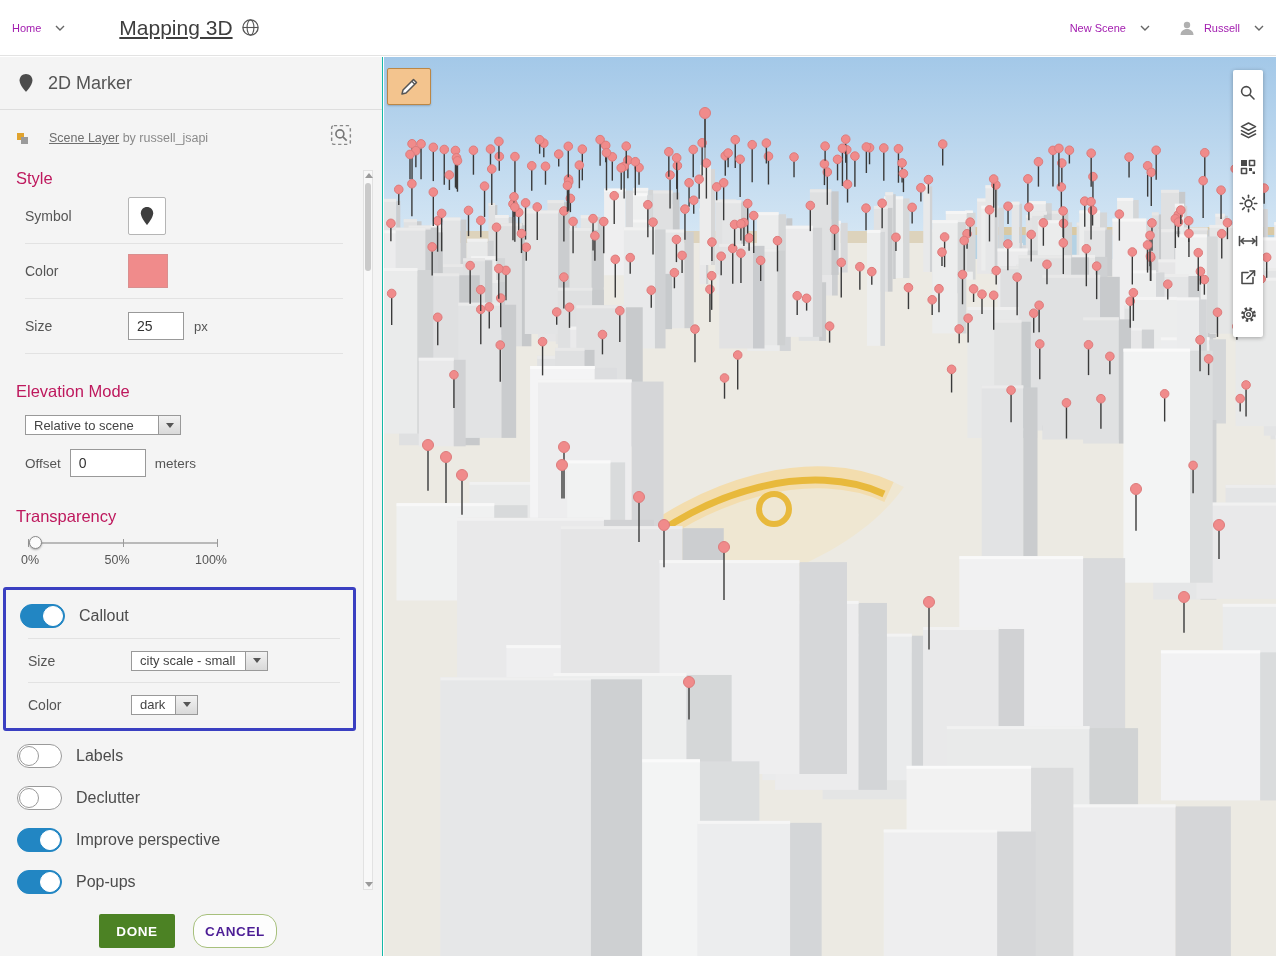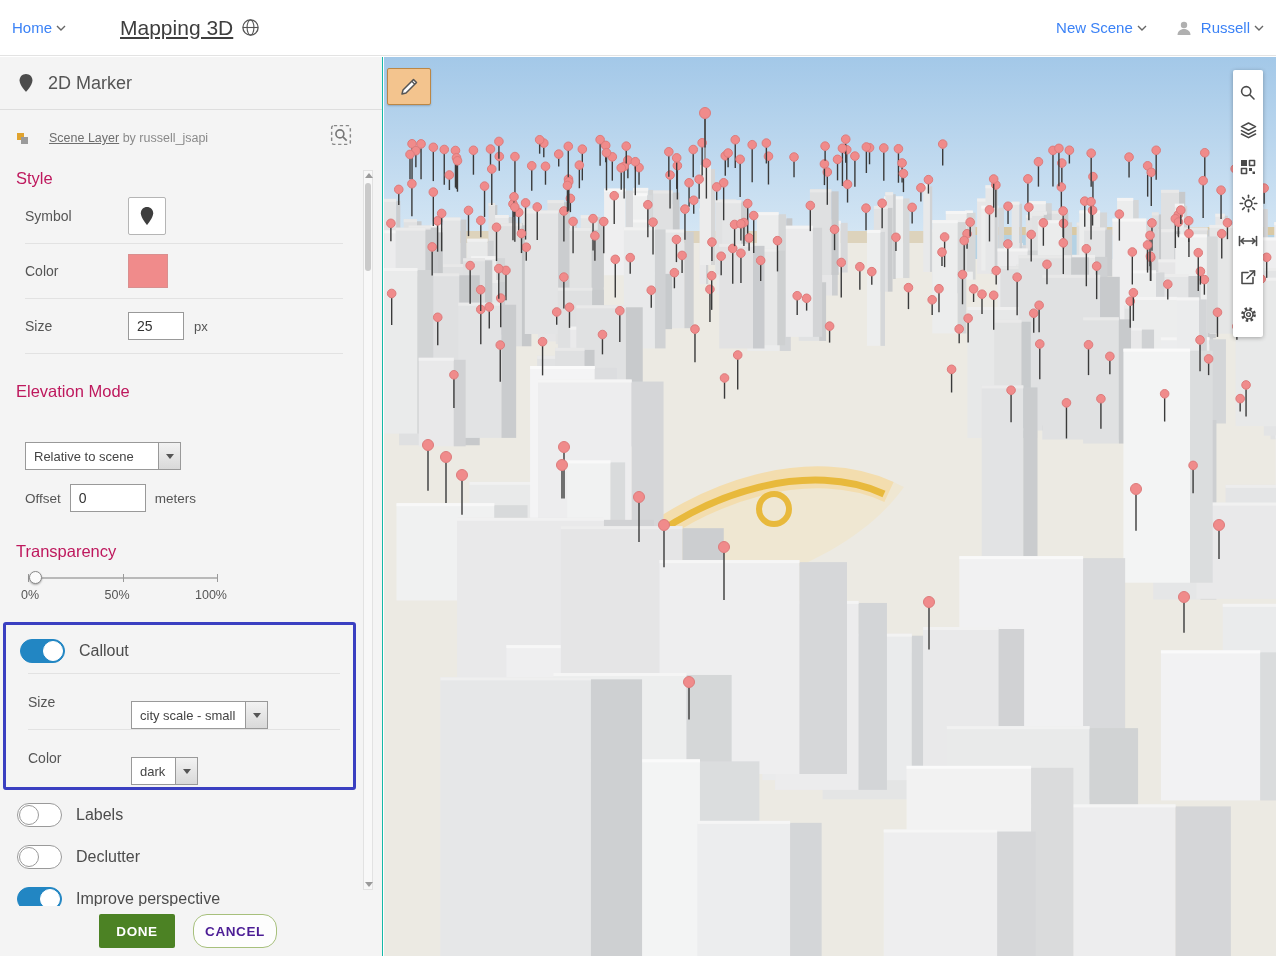--- a/index.html
+++ b/index.html
@@ -1,21 +1,21 @@
 <!DOCTYPE html>
 <html><head>
 <meta charset="utf-8">
 <style>
   * { box-sizing: border-box; margin: 0; padding: 0; }
   html,body { width:1276px; height:956px; overflow:hidden; font-family:"Liberation Sans",sans-serif; color:#4c4c4c; background:#fff; position:relative; }
 
   
   .app-header { position:absolute; top:0; left:0; right:0; height:56px; background:#fff; border-bottom:1px solid #e3e3e3; display:flex; align-items:center; justify-content:space-between; padding:0 12px; z-index:30; }
   .h-left, .h-right { display:flex; align-items:center; }
-  .menu-link { display:flex; align-items:center; gap:4px; font-size:15px; color:#3b82f6; cursor:pointer; }
+  .menu-link { display:flex; align-items:center; gap:14px; font-size:11px; color:#a21caf; cursor:pointer; }
   .page-title-wrap { display:flex; align-items:center; gap:8px; margin-left:54px; }
   .page-title { font-size:21px; color:#3e3e3e; text-decoration:underline; cursor:pointer; }
   .avatar-box { width:22px; height:22px; margin:0 6px 0 26px; display:flex; align-items:center; justify-content:center; }
   .chev { margin-top:2px; }
 
   
   .panel { position:absolute; top:57px; left:0; width:383px; bottom:0; background:#f4f4f4; border-right:1px solid #14b8a6; z-index:20; }
   .panel-header { height:53px; display:flex; align-items:center; gap:12px; padding-left:16px; border-bottom:1px solid #dedede; font-size:18px; color:#555; }
   .layer-info { padding:14px 16px 10px 16px; position:relative; }
   .layer-name { font-size:16px; color:#555; }
@@ -25,21 +25,21 @@
 
   .section-h { font-size:16.5px; color:#be185d; font-weight:400; margin:14px 0 0 16px; }
   .row { display:flex; align-items:center; min-height:55px; margin:0 39px 0 25px; }
   .row.sep { border-top:1px solid #e2e2e2; }
   .lab { width:103px; font-size:14px; color:#555; }
   .symbol-btn { width:38px; height:38px; background:#fff; border:1px solid #b5b5b5; border-radius:2px; display:flex; align-items:center; justify-content:center; cursor:pointer; }
   .color-swatch { width:40px; height:34px; border:1px solid #d98f8f; cursor:pointer; }
   input.txt { height:28px; border:1px solid #999; background:#fff; font-family:"Liberation Sans",sans-serif; font-size:14px; color:#333; padding:0 8px; }
   .unit { margin-left:10px; font-size:13px; color:#555; }
 
-  .dropdown { display:inline-flex; height:28px; background:#fff; border:1px solid #999; align-items:center; cursor:pointer;margin-top:27px; }
+  .dropdown { display:inline-flex; height:20px; background:#fff; border:1px solid #999; align-items:center; cursor:pointer; }
   .dd-text { padding:0 10px 0 8px; font-size:13px; color:#444; white-space:nowrap; }
   .dd-btn { width:22px; align-self:stretch; border-left:1px solid #999; background:linear-gradient(#f2f2f2,#d9d9d9); display:flex; align-items:center; justify-content:center; }
   .tri { width:0; height:0; border-left:4px solid transparent; border-right:4px solid transparent; border-top:5px solid #555; }
 
   .offset-row { display:flex; align-items:center; gap:9px; margin:14px 0 0 25px; font-size:13.5px; color:#555; }
 
   .slider-wrap { margin:16px 0 0 28px; width:190px; position:relative; }
   .slider-track { height:2px; background:#b9b9b9; position:relative; }
   .slider-tick { position:absolute; top:-3px; width:1px; height:8px; background:#9a9a9a; }
   .slider-handle { position:absolute; top:-6px; left:1px; width:13px; height:13px; border-radius:50%; background:#fbfbfb; border:1px solid #8a8a8a; box-shadow:0 1px 2px rgba(0,0,0,.3); cursor:pointer; }

